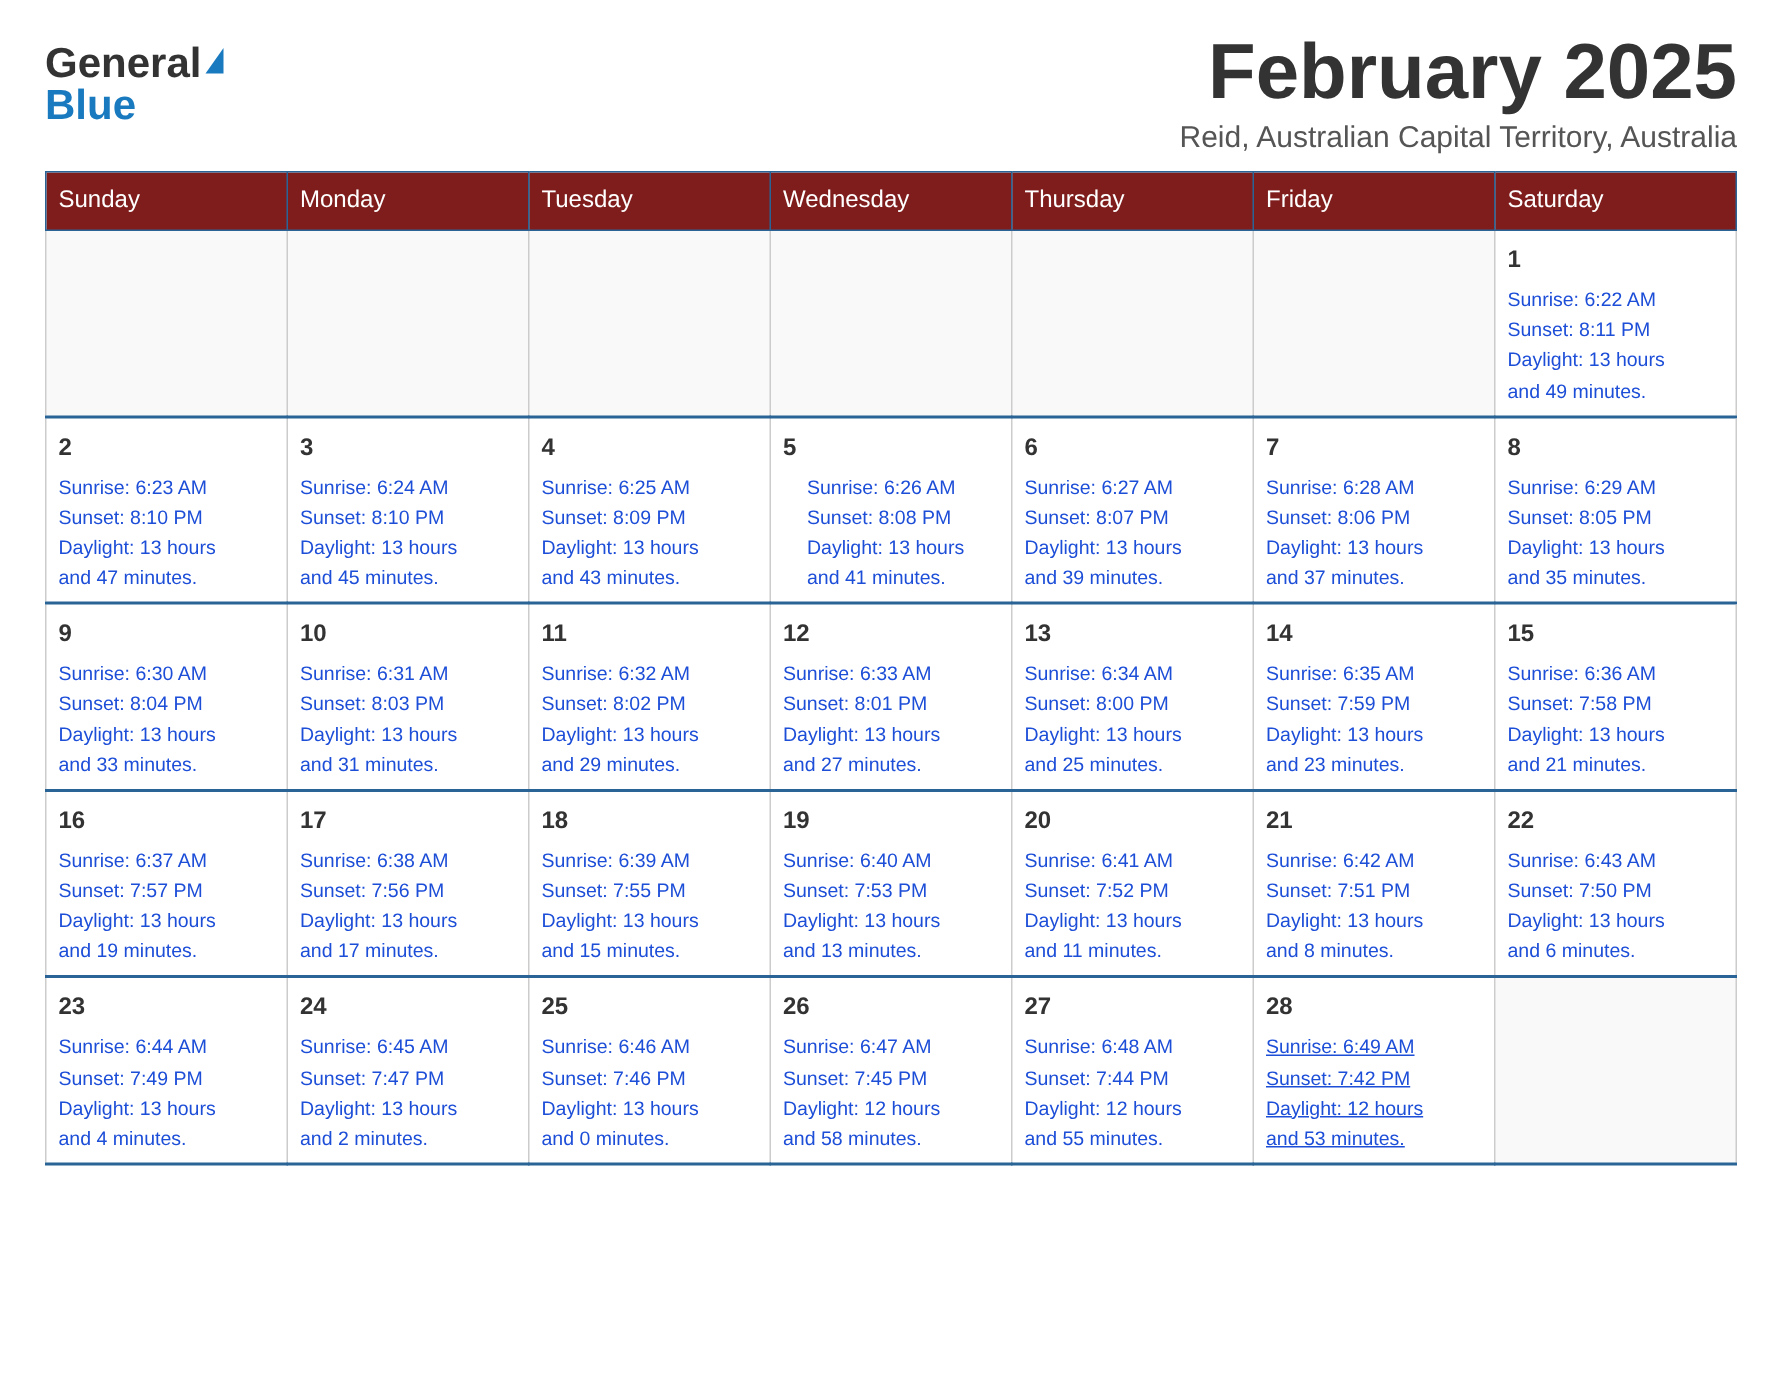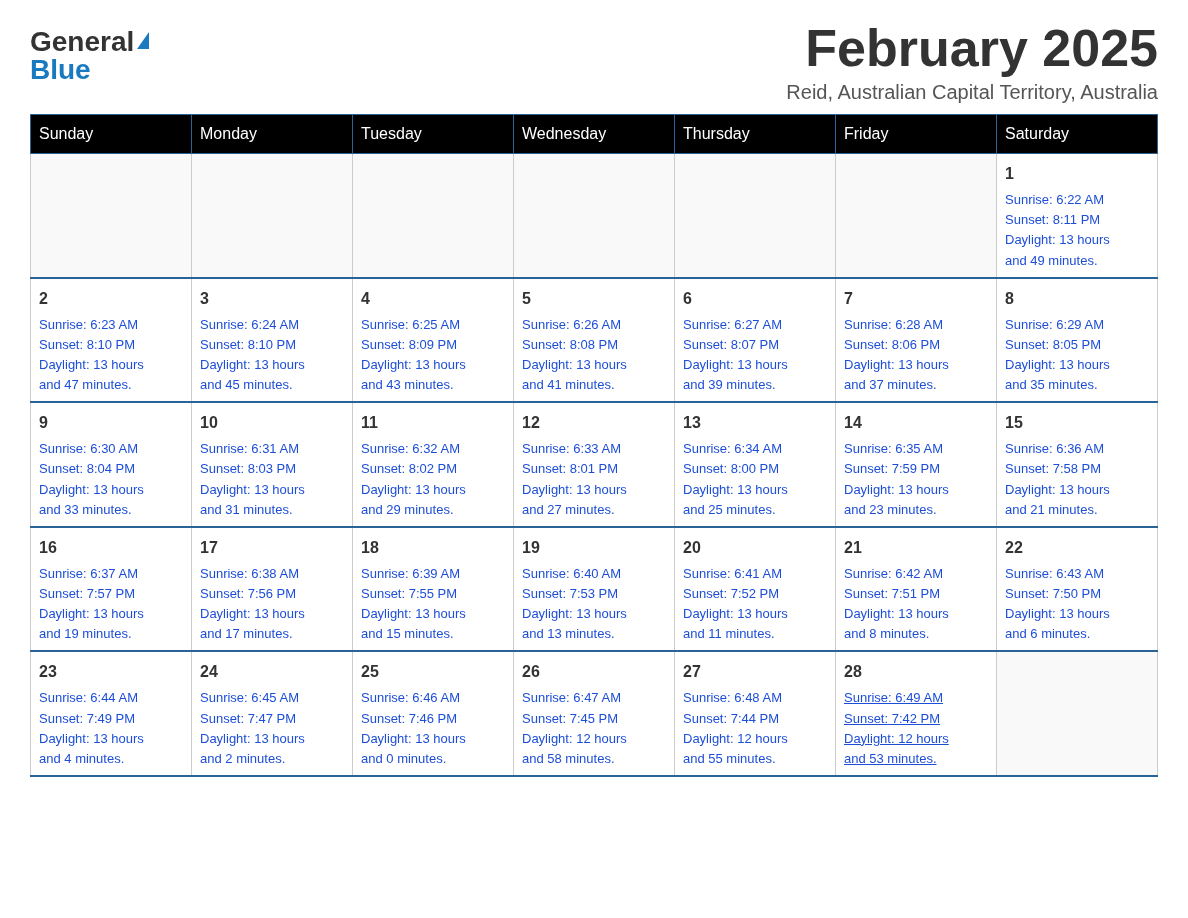--- a/index.html
+++ b/index.html
@@ -48,21 +48,21 @@
       font-size: 20px;
       color: #555;
       margin-top: 4px;
     }
     .calendar {
       width: 100%;
       border-collapse: collapse;
       margin-top: 10px;
     }
     .calendar thead th {
-      background-color: #000000;
+      background-color: #7f1d1d;
       color: #fff;
       padding: 10px 8px;
       font-size: 16px;
       font-weight: normal;
       text-align: left;
       border: 1px solid #2a6496;
     }
     .calendar tbody td {
       vertical-align: top;
       padding: 8px 8px 6px 8px;
@@ -168,21 +168,21 @@
         </td>
         <td>
           <span class="day-number">4</span>
           <div class="day-info" style="white-space: pre-line;">Sunrise: 6:25 AM
 Sunset: 8:09 PM
 Daylight: 13 hours
 and 43 minutes.</div>
         </td>
         <td>
           <span class="day-number">5</span>
-          <div class="day-info" style="white-space: pre-line;">Sunrise: 6:26 AM
+          <div class="day-info" style="white-space: pre-line; margin-left: 16px;">Sunrise: 6:26 AM
 Sunset: 8:08 PM
 Daylight: 13 hours
 and 41 minutes.</div>
         </td>
         <td>
           <span class="day-number">6</span>
           <div class="day-info" style="white-space: pre-line;">Sunrise: 6:27 AM
 Sunset: 8:07 PM
 Daylight: 13 hours
 and 39 minutes.</div>

